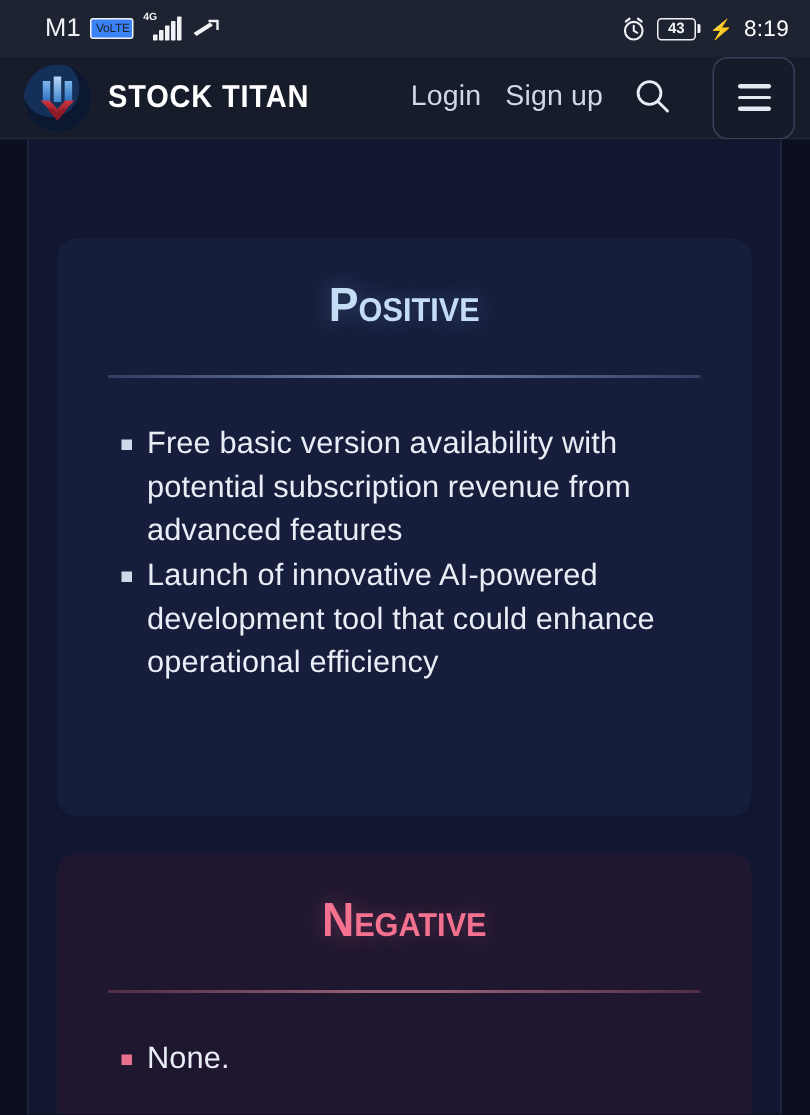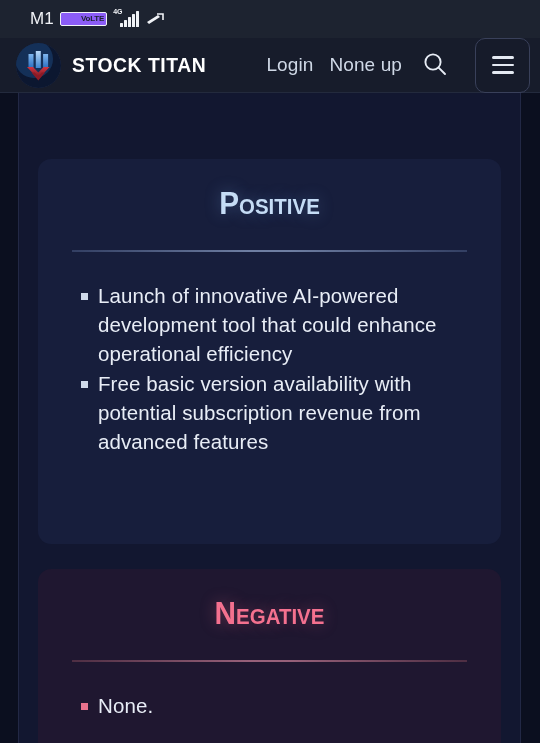--- a/index.html
+++ b/index.html
@@ -20,25 +20,25 @@
     justify-content:space-between;
     padding:0 14px 0 30px;
     color:#ffffff;
   }
   .sb-left{ display:flex; align-items:center; gap:6px; }
   .sb-right{ display:flex; align-items:center; gap:7px; }
   .sb-carrier{ font-size:17px; letter-spacing:.2px; color:#f0f2f6; }
   .volte{
     border:1.6px solid #f0f2f6;
     border-radius:2px;
-    font-size:8px; font-weight:bold;
+    font-size:8px; font-weight:normal;
     line-height:1;
-    padding:2px 2px 2px 20px;
+    padding:2px 2px 2px 3px;
     color:#1d2330;
-    background:#8b5cf6;
+    background:#3b82f6;
     letter-spacing:-.2px;
   }
   .netgrp{ position:relative; display:flex; align-items:flex-end; height:16px; gap:1px; }
   .gen{ position:absolute; top:-3px; left:0; font-size:7px; font-weight:bold; color:#f0f2f6; line-height:1;}
   .bar{ width:2.5px; background:#f0f2f6; border-radius:.5px; }
   .b1{height:4px;} .b2{height:7px;} .b3{height:10px;} .b4{height:13px;} .b5{height:16px;}
   .netgrp .bars{ display:flex; align-items:flex-end; gap:1.5px; margin-left:7px; }
   .sb-icon svg{ display:block; }
   .battery{
     display:flex; align-items:center;
@@ -188,20 +188,35 @@
           <span class="bar b4"></span>
           <span class="bar b5"></span>
       </span>
     </span>
     <span class="sb-icon">
       <svg width="20" height="14" viewBox="0 0 20 14">
         <path d="M2 10 L13 3 L15 5 L4 12 Z" fill="#f0f2f6"></path>
         <path d="M12 2 L18 2 L18 8" stroke="#f0f2f6" stroke-width="1.6" fill="none"></path>
       </svg>
     </span>
+  </div>
+  <div class="sb-right">
+    <span class="sb-icon">
+      <svg width="17" height="17" viewBox="0 0 18 18">
+        <circle cx="9" cy="10" r="6.2" stroke="#f0f2f6" stroke-width="1.5" fill="none"></circle>
+        <path d="M9 6.5 L9 10 L11.5 11.5" stroke="#f0f2f6" stroke-width="1.4" fill="none" stroke-linecap="round"></path>
+        <path d="M3.5 3.5 L6 1.6 M14.5 3.5 L12 1.6" stroke="#f0f2f6" stroke-width="1.6" stroke-linecap="round"></path>
+      </svg>
+    </span>
+    <span class="battery">
+      <span class="batt-body">43</span>
+      <span class="batt-tip"></span>
+    </span>
+    <span class="bolt">⚡</span>
+    <span class="clock-time">8:19</span>
   </div>
 </div>
 
 <div class="header">
   <div class="brand">
     <span class="logo">
       <svg viewBox="0 0 45 45" width="45" height="45">
         <defs>
           <linearGradient id="bg1" x1="0" y1="0" x2="0" y2="1">
             <stop offset="0" stop-color="#7fb6ee"></stop>
@@ -222,21 +237,21 @@
         <rect x="19.8" y="8" width="5" height="17" fill="url(#bg2)"></rect>
         <rect x="27.1" y="11" width="5" height="14" fill="url(#bg1)"></rect>
         <path d="M11 24 L22.3 36 L33.6 24 L27.6 24 L22.3 29.6 L17 24 Z" fill="url(#rd)"></path>
         <path d="M15.5 29.5 L22.3 37.5 L29.1 29.5 L25.8 29.5 L22.3 33.4 L18.8 29.5 Z" fill="#8d1a26"></path>
       </svg>
     </span>
     <span class="brandname">STOCK TITAN</span>
   </div>
   <div class="nav">
     <a class="navlink" href="#">Login</a>
-    <a class="navlink" href="#">None up</a>
+    <a class="navlink" href="#">Sign up</a>
     <button class="search-btn">
       <span>
         <svg width="26" height="26" viewBox="0 0 26 26">
           <circle cx="11" cy="11" r="7.6" stroke="#e7ecf5" stroke-width="1.9" fill="none"></circle>
           <path d="M16.6 16.6 L23 23" stroke="#e7ecf5" stroke-width="1.9" stroke-linecap="round"></path>
         </svg>
       </span>
     </button>
     <button class="burger-btn">
       <span style="display:contents">
@@ -246,22 +261,22 @@
   </div>
 </div>
 
 <div class="page">
   <div class="container">
 
     <section class="card card-positive">
       <h2 class="card-title title-positive">Positive</h2>
       <hr class="divider div-positive">
       <ul class="bullets bullets-positive">
+        <li>Free basic version availability with potential subscription revenue from advanced features</li>
         <li>Launch of innovative AI-powered development tool that could enhance operational efficiency</li>
-        <li>Free basic version availability with potential subscription revenue from advanced features</li>
       </ul>
     </section>
 
     <section class="card card-negative">
       <h2 class="card-title title-negative">Negative</h2>
       <hr class="divider div-negative">
       <ul class="bullets bullets-negative">
         <li>None.</li>
       </ul>
     </section>

